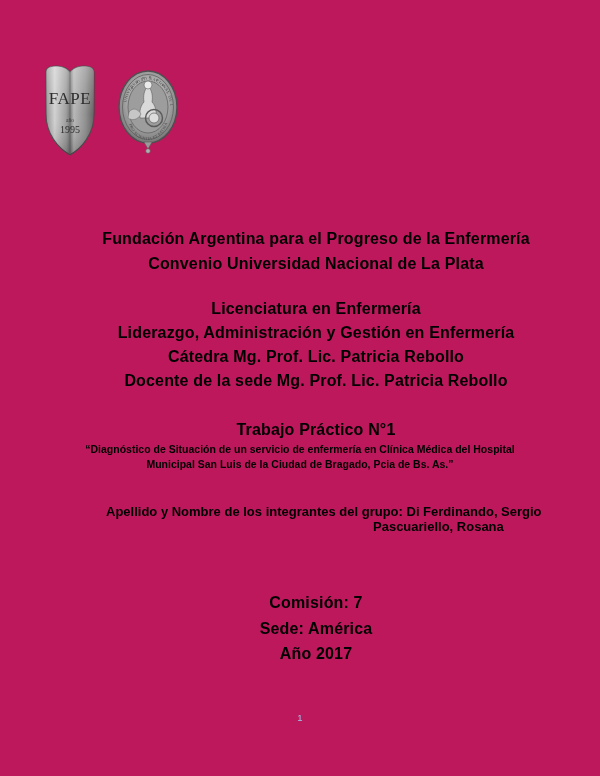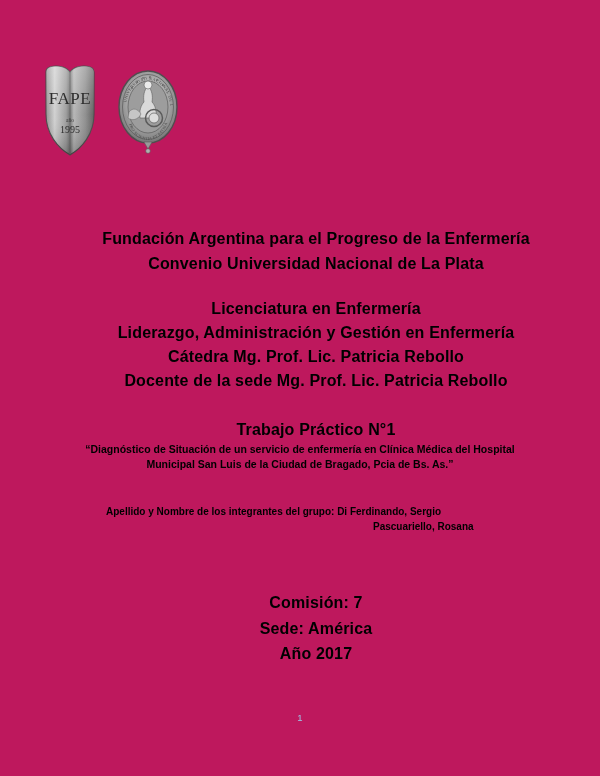--- a/index.html
+++ b/index.html
@@ -86,21 +86,21 @@
     white-space: nowrap;
   }
 
   
   .authors {
     position: absolute;
     left: 0;
     top: 504px;
     width: 600px;
     font-weight: bold;
-    font-size: 10px;
+    font-size: 13px;
     line-height: 15px;
   }
   .authors-row {
     display: block;
     padding-left: 106px;
     white-space: nowrap;
   }
   .authors-rest {
     display: block;
     padding-left: 373px;

